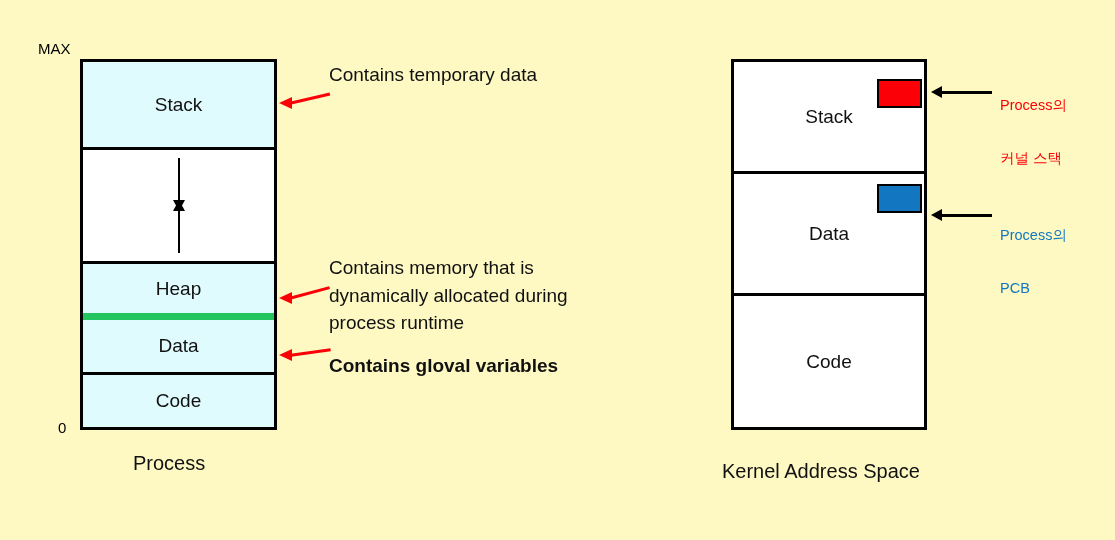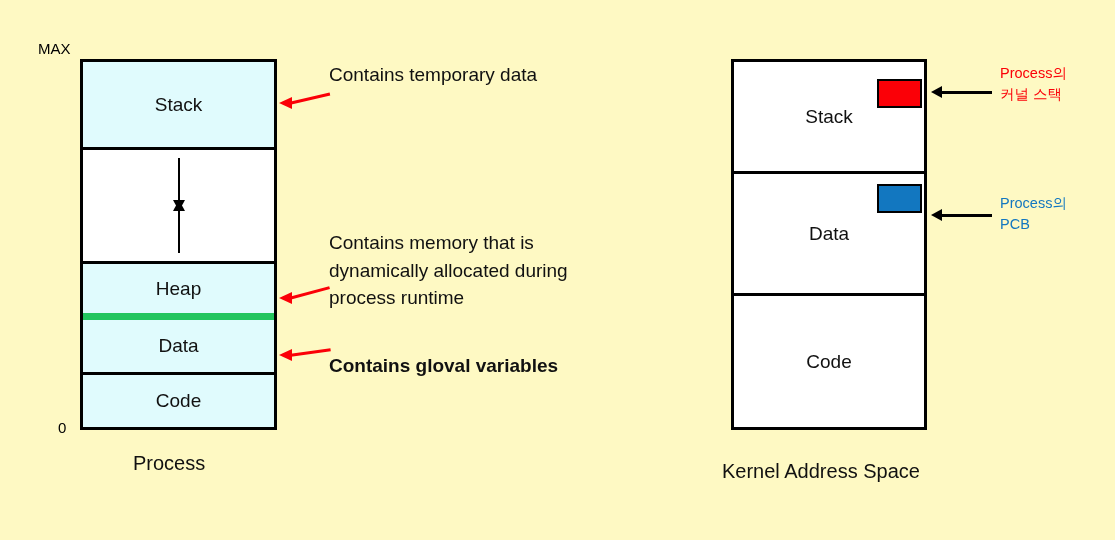--- a/index.html
+++ b/index.html
@@ -82,21 +82,21 @@
 
   
   .note {
     position: absolute;
     font-size: 19px;
     color: #111111;
     line-height: 1.45;
   }
   .note-stack-1 { left: 329px; top: 61px; }
   .note-stack-2 { left: 329px; top: 100px; }
-  .note-heap    { left: 329px; top: 229px; }
+  .note-heap    { left: 329px; top: 254px; }
   .note-data    { left: 329px; top: 352px; font-weight: bold; }
 
   
   .red-arrow { position: absolute; height: 0; }
   .red-arrow .shaft {
     position: absolute;
     left: 10px; top: 0;
     height: 3px;
     background: #fb0007;
     transform-origin: left center;
@@ -159,21 +159,21 @@
     border-right: 11px solid #000;
   }
 
   .klabel {
     position: absolute;
     font-size: 14.5px;
     line-height: 1.45;
   }
   .klabel-red  { left: 1000px; top: 63px;  color: #fb0007; }
   .klabel-blue { left: 1000px; top: 193px; color: #1277c0; }
-  .klabel .l2 { display: block; }
+  .klabel .l2 { display: block; margin-top: 32px; }
 </style>
 </head>
 <body>
 
 <div id="canvas">
 
   <div class="axis-label axis-max">MAX</div>
   <div class="axis-label axis-zero">0</div>
 
   <div class="proc-box">

